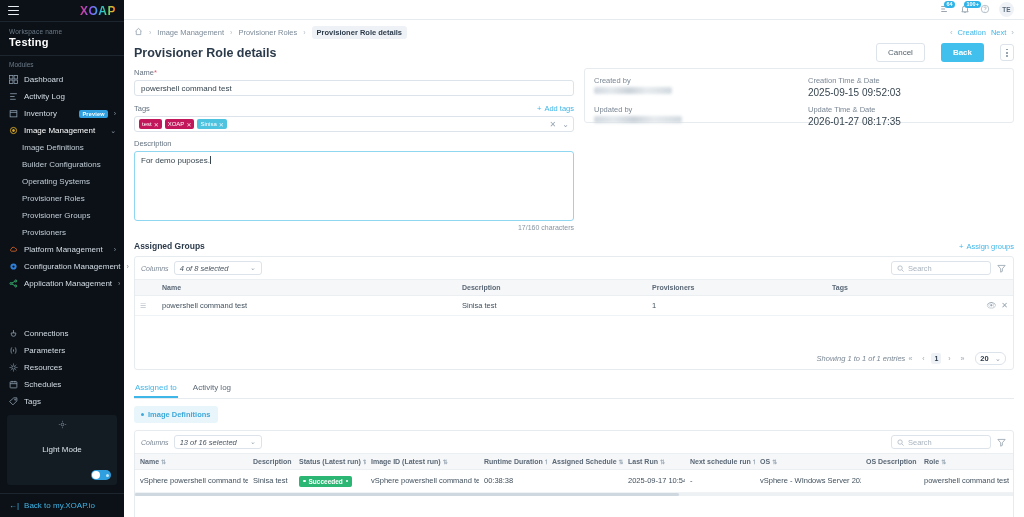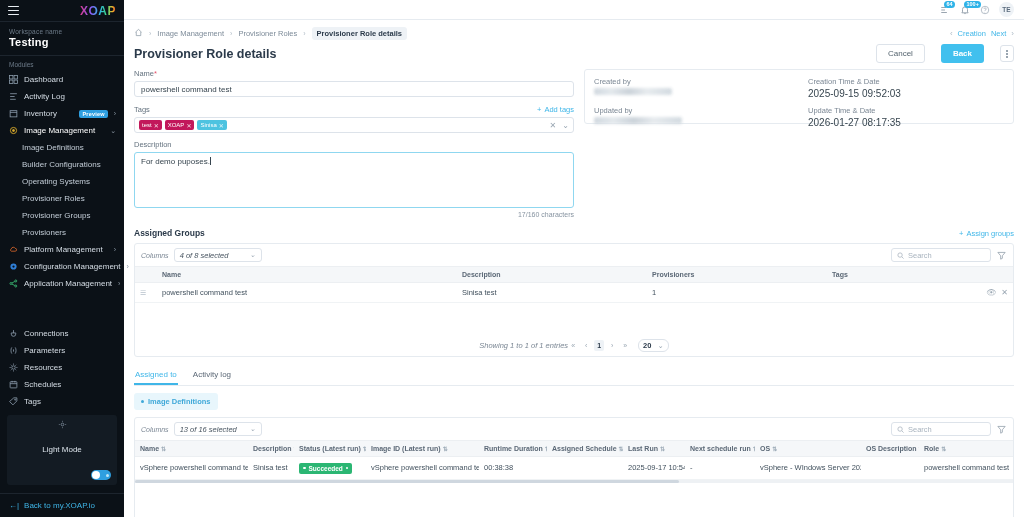--- a/index.html
+++ b/index.html
@@ -135,21 +135,21 @@
   .tag {
     font-size: 6px; color: #fff; border-radius: 2px; padding: 1.5px 3px; display: flex; align-items: center; gap: 2px;
     white-space: nowrap;
   }
   .tag .x { opacity: .85; font-size: 6px; cursor: pointer; }
   .tags-ctrls { margin-left: auto; display: flex; align-items: center; gap: 6px; color: #9aa7b3; font-size: 8px; }
   .tags-ctrls span { cursor: pointer; }
 
   .desc-label { font-size: 7.5px; color: #64727f; margin-top: 7px; margin-bottom: 3px; }
   .textarea {
-    border: 1px solid #8fd7f0; border-radius: 3px; height: 56px; padding: 4px 6px;
+    border: 1px solid #8fd7f0; border-radius: 3px; height: 70px; padding: 4px 6px;
     font-size: 8px; color: #37454f; background: #fff; position: relative;
   }
   .textarea .caret { display: inline-block; width: 1px; height: 8px; background: #37454f; vertical-align: -1px; }
   .char-count { font-size: 7px; color: #8693a0; text-align: right; margin-top: 3px; }
 
   .info-card {
     border: 1px solid #e6ebf0; border-radius: 3px; height: 55px; padding: 7px 9px;
     display: flex; gap: 18px;
   }
   .info-col { flex: 1 1 50%; }
@@ -191,21 +191,21 @@
   }
   tbody td {
     font-size: 7.5px; color: #41505d; padding: 5px 5px; border-bottom: 1px solid #f0f3f5; white-space: nowrap; overflow: hidden;
   }
   .sort-ico { color: #9fadb9; font-size: 6px; margin-left: 2px; }
   .drag-handle { color: #b8c2cc; font-size: 7px; letter-spacing: -1px; }
   .row-actions { color: #9aa7b3; font-size: 8px; display: flex; gap: 5px; justify-content: flex-end; }
   .row-actions span { cursor: pointer; }
 
   .panel-footer {
-    display: flex; align-items: center; justify-content: center; padding: 4px 7px;
+    display: flex; align-items: center; justify-content: flex-end; padding: 4px 7px;
     font-size: 7.5px; color: #7b8794; font-style: italic; margin-top: 32px;
   }
   .pager { display: flex; align-items: center; gap: 3px; font-style: normal; }
   .pg { min-width: 10px; height: 11px; display: flex; align-items: center; justify-content: center;
         font-size: 7px; color: #9aa7b3; cursor: pointer; padding: 0 2px; }
   .pg.cur { background: #eef2f6; color: #2b3a4a; font-weight: bold; border-radius: 2px; }
   .pg-size { border: 1px solid #dde3ea; border-radius: 6px; height: 13px; display: flex; align-items: center;
              padding: 0 4px; gap: 6px; font-size: 7.5px; color: #2b3a4a; font-weight: bold; margin-left: 5px; cursor: pointer;}
   .pg-size .cd { color: #9aa7b3; font-weight: normal; }
 

